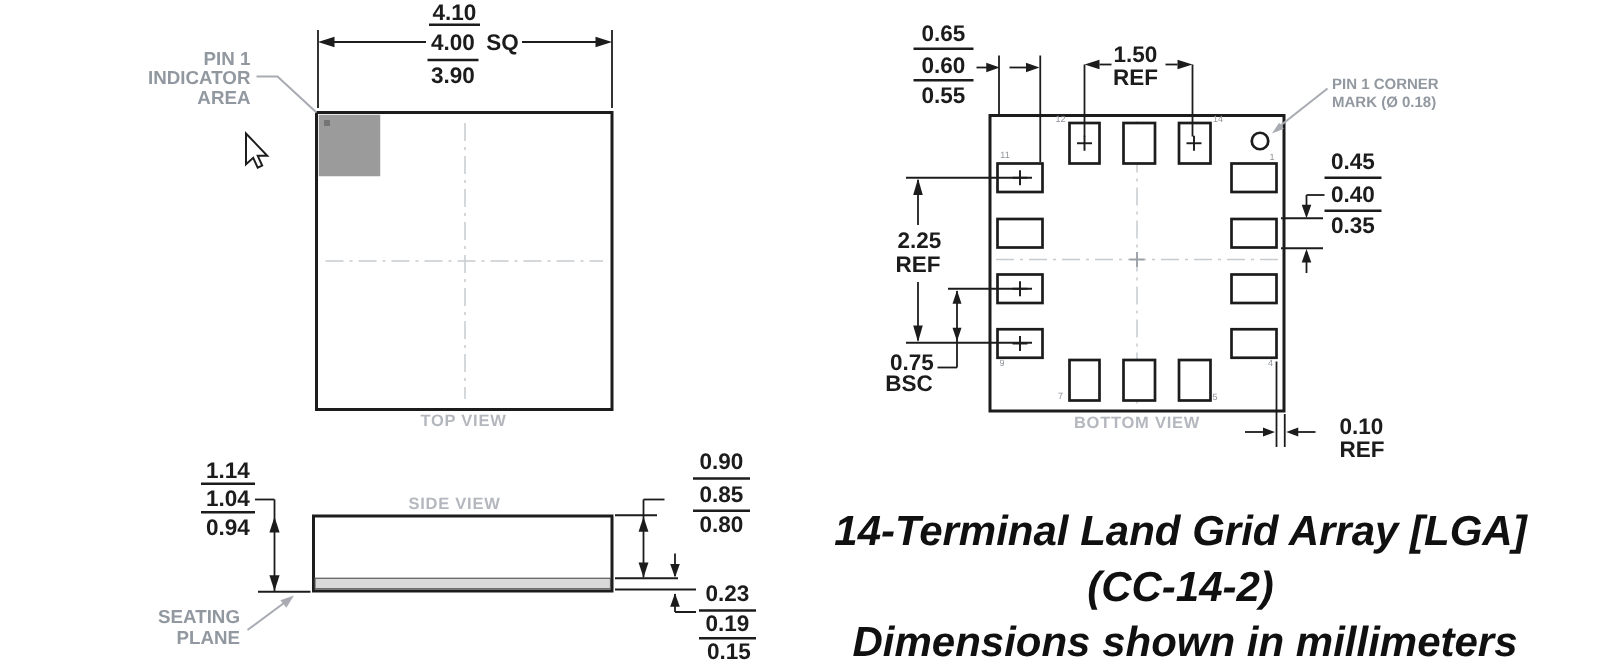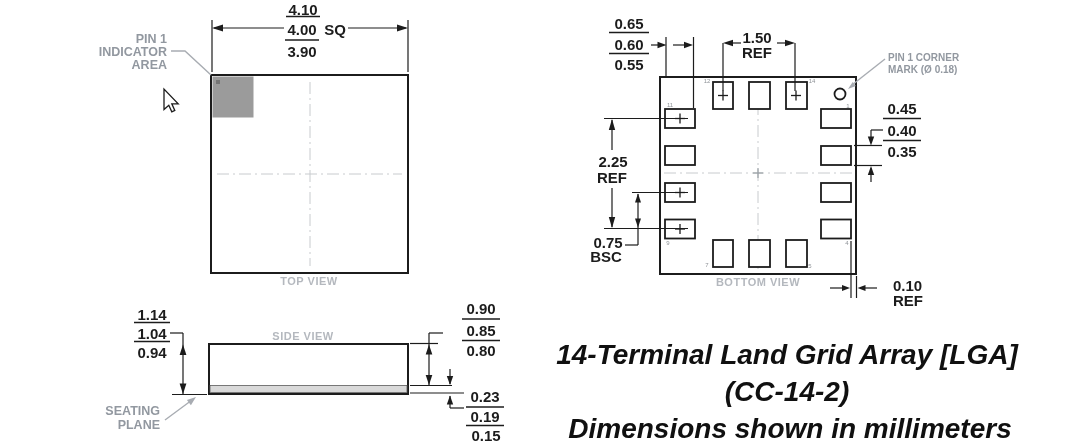--- a/index.html
+++ b/index.html
@@ -1,16 +1,16 @@
 <!DOCTYPE html>
 <html><head>
 <meta charset="utf-8">
 <style>
   html,body { margin:0; padding:0; background:#ffffff; }
-  #stage { position:relative; width:1080px; height:443px; background:#ffffff; overflow:hidden; }
+  #stage { position:relative; width:1080px; height:443px; background:#ffffff; overflow:hidden;border-radius:14px; }
   svg text { font-family:"Liberation Sans","DejaVu Sans",sans-serif; dominant-baseline:central; }
   .dim     { font-size:15px; font-weight:bold; fill:#1c1c1c; }
   .anno    { font-size:12.5px; font-weight:bold; fill:#9298a0; }
   .anno-sm { font-size:10px;  font-weight:bold; fill:#9298a0; }
   .viewlbl { font-size:11px;  font-weight:bold; fill:#b4b8be; letter-spacing:.5px; }
   .pinnum  { font-size:6px;   fill:#8f9398; }
   .title-line { font-size:28px; font-weight:bold; font-style:italic; fill:#101010; }
   .ol  { fill:#ffffff; stroke:#1c1c1c; stroke-width:2; }
   .pad { fill:#ffffff; stroke:#1c1c1c; stroke-width:1.8; }
   .dl  { stroke:#1c1c1c; stroke-width:1.2; fill:none; }

